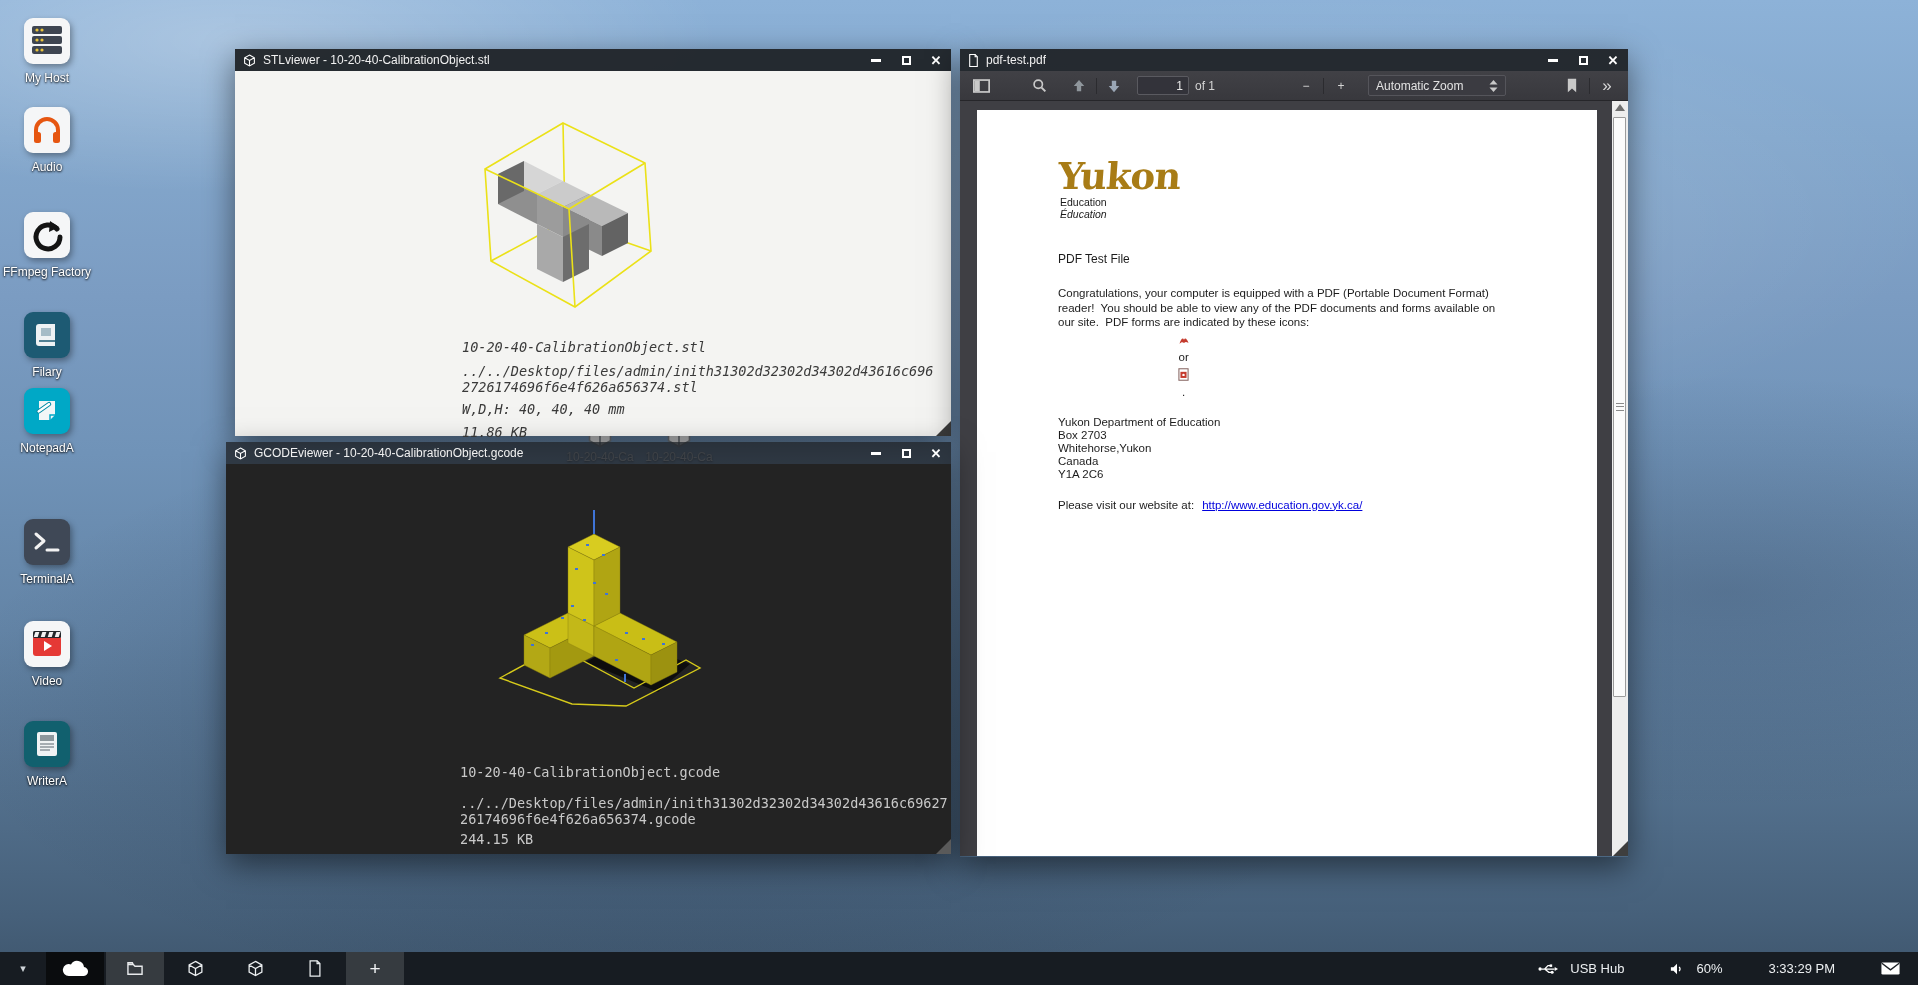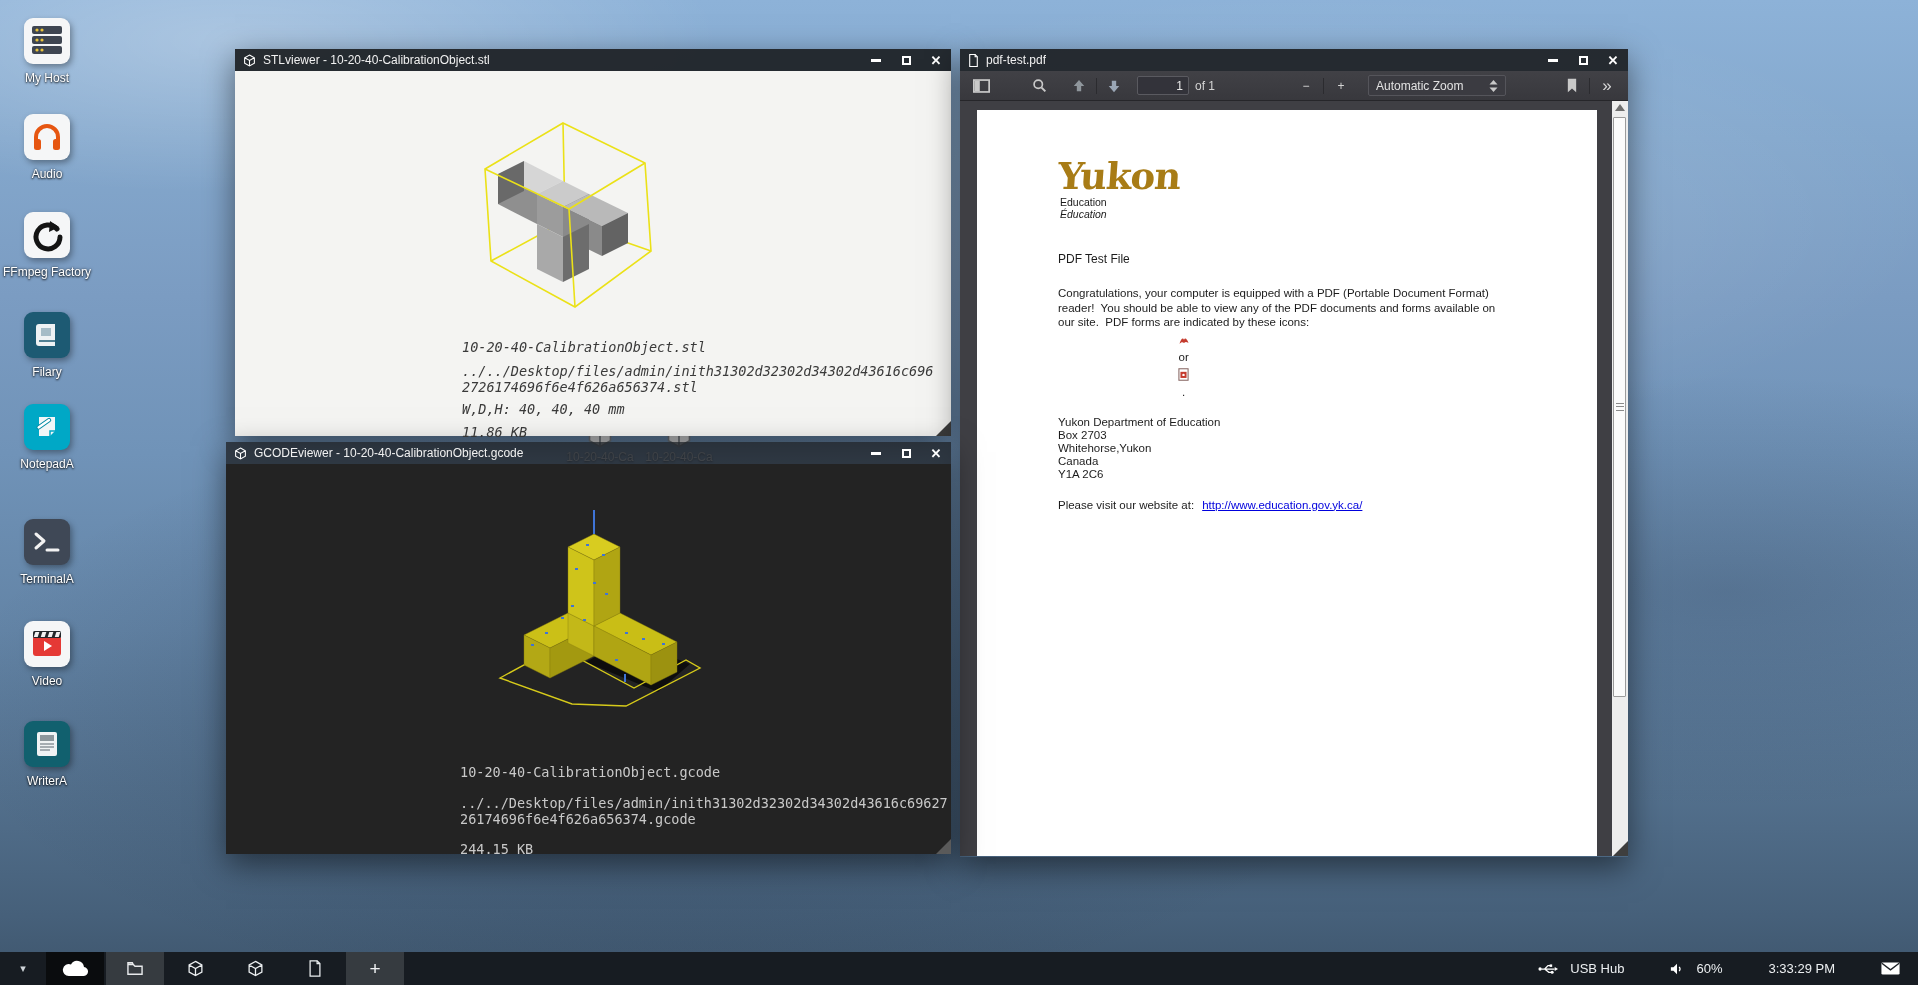--- a/index.html
+++ b/index.html
@@ -57,21 +57,21 @@
   .mi-dim  { margin-top:6px; }
   .mi-size { margin-top:7px; }
 
   
   #gcode-win { left:226px; top:442px; width:725px; height:412px; z-index:5; }
   #gcode-win .titlebar { background:rgba(32,36,41,0.80); }
   #gcode-win .content { position:relative; height:390px; background:#232323; }
   .gcode-object { position:absolute; left:250px; top:28px; }
   #gcode-win .mono-info { left:234px; top:300px; color:#c9c9c9; }
   #gcode-win .mi-file { margin-bottom:15px; }
-  #gcode-win .mi-size { margin-top:14px; }
+  #gcode-win .mi-size { margin-top:4px; }
 
   
   #pdf-win { left:960px; top:49px; width:668px; height:808px; z-index:4; }
   .pdf-toolbar {
     height:30px; background:linear-gradient(#414146,#38383d); border-bottom:1px solid #26262a;
     display:flex; align-items:center; padding:0 8px; color:#d4d4d4; font-size:12px;
   }
   .tbtn { width:26px; height:24px; display:flex; align-items:center; justify-content:center; border-radius:2px; cursor:pointer; }
   .tsep { width:1px; height:16px; background:#2b2b2f; margin:0 4px; }
   .page-input {
@@ -135,21 +135,21 @@
           <circle cx="12" cy="5" r="1.6" fill="#e8c23a"></circle>
         <circle cx="7" cy="15" r="1.6" fill="#e8c23a"></circle>
           <circle cx="12" cy="15" r="1.6" fill="#e8c23a"></circle>
         <circle cx="7" cy="25" r="1.6" fill="#e8c23a"></circle>
           <circle cx="12" cy="25" r="1.6" fill="#e8c23a"></circle>
       </svg>
     </div>
     <div class="lbl">My Host</div>
   </div>
 
-  <div class="dicon" style="top:114px">
+  <div class="dicon" style="top:107px">
     <div class="tile white">
       <svg width="32" height="30" viewBox="0 0 32 30">
         <path d="M5 20 v-5 a11 11 0 0 1 22 0 v5" fill="none" stroke="#e65611" stroke-width="4"></path>
         <rect x="3" y="17" width="7" height="11" rx="2.5" fill="#e65611"></rect>
         <rect x="22" y="17" width="7" height="11" rx="2.5" fill="#e65611"></rect>
       </svg>
     </div>
     <div class="lbl">Audio</div>
   </div>
 
@@ -167,21 +167,21 @@
     <div class="tile" style="background:#1d5a73">
       <svg width="28" height="28" viewBox="0 0 28 28">
         <path d="M6 3 h16 v22 h-16 a3 3 0 0 1 -3 -3 v-16 a3 3 0 0 1 3 -3 z" fill="#eef2f4"></path>
         <path d="M6 20 h16" stroke="#1d5a73" stroke-width="1.5"></path>
         <rect x="8" y="7" width="10" height="8" fill="#1d5a73" opacity="0.35"></rect>
       </svg>
     </div>
     <div class="lbl">Filary</div>
   </div>
 
-  <div class="dicon" style="top:404px">
+  <div class="dicon" style="top:388px">
     <div class="tile" style="background:#00a8c6">
       <svg width="28" height="28" viewBox="0 0 28 28">
         <path d="M6 4 h16 v14 l-5 5 h-11 z" fill="#f2f6f7"></path>
         <path d="M17 23 v-5 h5" fill="none" stroke="#00a8c6" stroke-width="1.5"></path>
         <rect x="3" y="9" width="16" height="3.4" rx="1.5" transform="rotate(-35 11 11)" fill="#ffffff" stroke="#0089a3" stroke-width="1"></rect>
       </svg>
     </div>
     <div class="lbl">NotepadA</div>
   </div>
 

